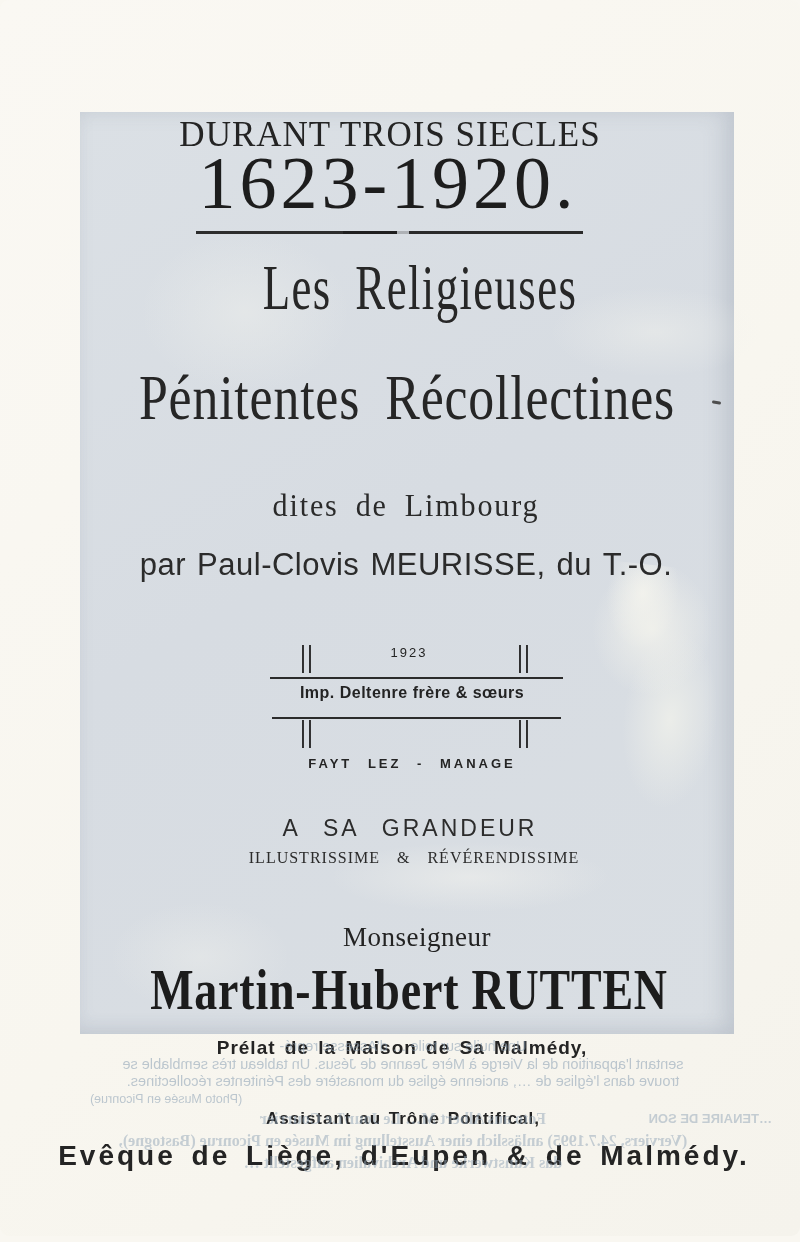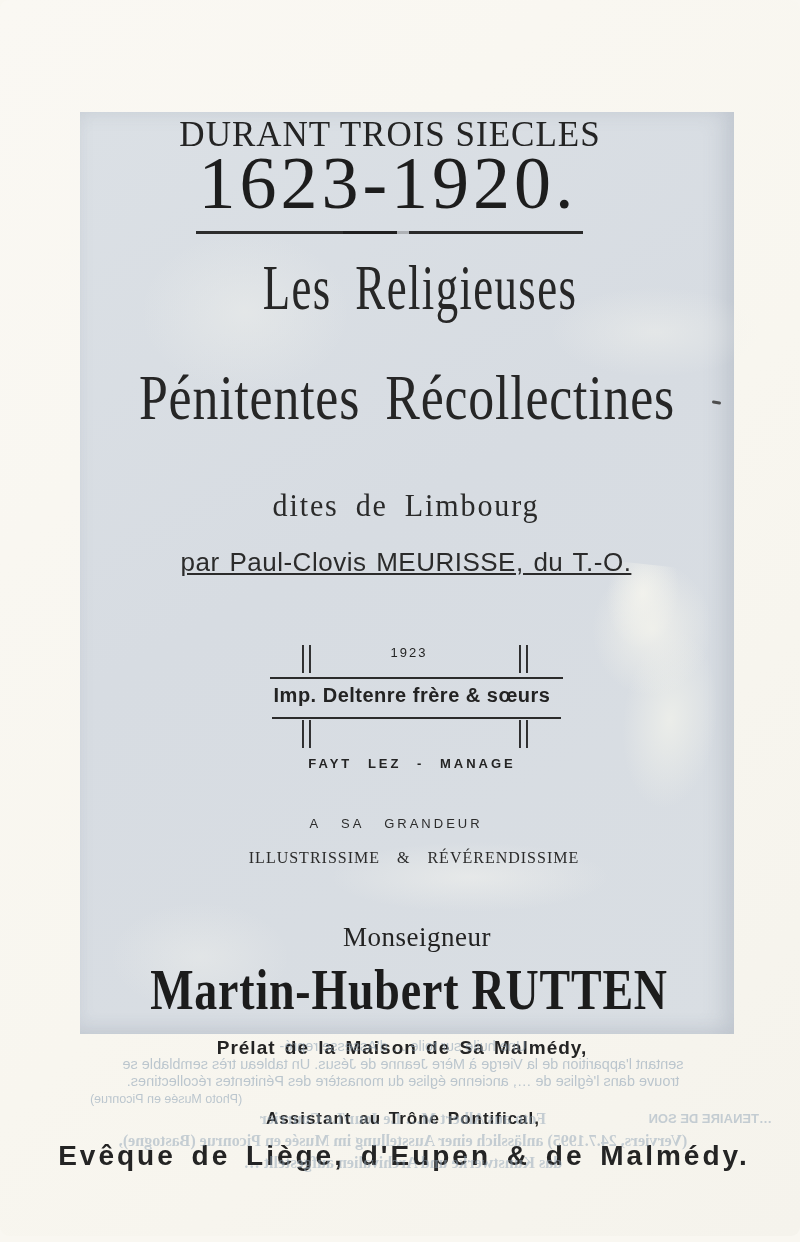--- a/index.html
+++ b/index.html
@@ -42,36 +42,36 @@
   .dates-rule{position:absolute;left:196px;top:231px;width:387px;height:3px;
     background:linear-gradient(90deg,#2d2d2d 0 38%,#1f1f1f 38% 52%,rgba(45,45,45,.25) 52% 55%,#2a2a2a 55% 100%);}
   .l-title1{left:420px;top:256px;font-size:64px;letter-spacing:2px;word-spacing:16px;
     transform:translateX(-50%) scaleX(.70);color:#272727;}
   .l-title2{left:407px;top:366px;font-size:64px;letter-spacing:1px;word-spacing:14px;
     transform:translateX(-50%) scaleX(.81);color:#262626;}
   .artifact-dash{position:absolute;left:712px;top:401px;width:9px;height:3px;background:#4e4e4e;
     border-radius:2px;transform:rotate(8deg);}
   .l-subtitle{left:406px;top:489px;font-size:32px;letter-spacing:2px;word-spacing:8px;
     transform:translateX(-50%) scaleX(.94);color:#2a2a2a;}
-  .l-byline{left:406px;top:549px;font-size:26px;letter-spacing:.5px;word-spacing:2px;color:#2b2b2b;text-decoration:underline;}
+  .l-byline{left:406px;top:549px;font-size:31px;letter-spacing:.5px;word-spacing:2px;color:#2b2b2b;}
 
   
   .imp-year{left:409px;top:646px;font-size:13px;font-weight:400;letter-spacing:2px;color:#242424;}
   .imp-bar{position:absolute;font-size:23px;letter-spacing:1px;color:#242424;
     font-family:"Liberation Sans",sans-serif;transform:scaleY(1.3);line-height:1;}
   .imp-bar.tl{left:300px;top:646px;}
   .imp-bar.tr{left:517px;top:646px;}
   .imp-bar.bl{left:300px;top:721px;}
   .imp-bar.br{left:517px;top:721px;}
   .imp-rule1{position:absolute;left:270px;top:677px;width:293px;height:2px;background:#2b2b2b;}
   .imp-rule2{position:absolute;left:272px;top:717px;width:289px;height:2px;background:#2b2b2b;}
-  .imp-printer{left:412px;top:685px;font-size:20px;font-weight:700;letter-spacing:.5px;color:#232323;text-align:center;}
+  .imp-printer{left:412px;top:685px;font-size:16px;font-weight:700;letter-spacing:.5px;color:#232323;text-align:center;}
   .imp-place{left:412px;top:727px;font-size:13px;font-weight:700;letter-spacing:3px;word-spacing:9px;color:#242424;margin-top:30px;}
 
-  .l-ded1{left:396px;top:817px;font-size:13px;letter-spacing:3px;word-spacing:14px;color:#2c2c2c;}
+  .l-ded1{left:410px;top:817px;font-size:23px;letter-spacing:3px;word-spacing:14px;color:#2c2c2c;}
   .l-ded2{left:414px;top:850px;font-size:16px;letter-spacing:1px;word-spacing:12px;color:#2b2b2b;}
   .l-honorific{left:417px;top:924px;font-size:27px;letter-spacing:.5px;color:#232323;}
   .l-name{left:409px;top:962px;font-size:56px;font-weight:700;letter-spacing:1px;
     transform:translateX(-50%) scaleX(.82);color:#1c1c1c;}
   .l-ded3{left:402px;top:1038px;font-size:19px;font-weight:700;letter-spacing:1px;word-spacing:3px;color:#242424;}
   .l-ded4{left:403px;top:1110px;font-size:17px;font-weight:700;letter-spacing:1px;word-spacing:2px;color:#242424;}
   .l-ded5{left:404px;top:1142px;font-size:28px;font-weight:700;letter-spacing:3px;word-spacing:5px;color:#242424;}
 
   
   .bleed{position:absolute;left:20px;width:766px;transform:scaleX(-1);

